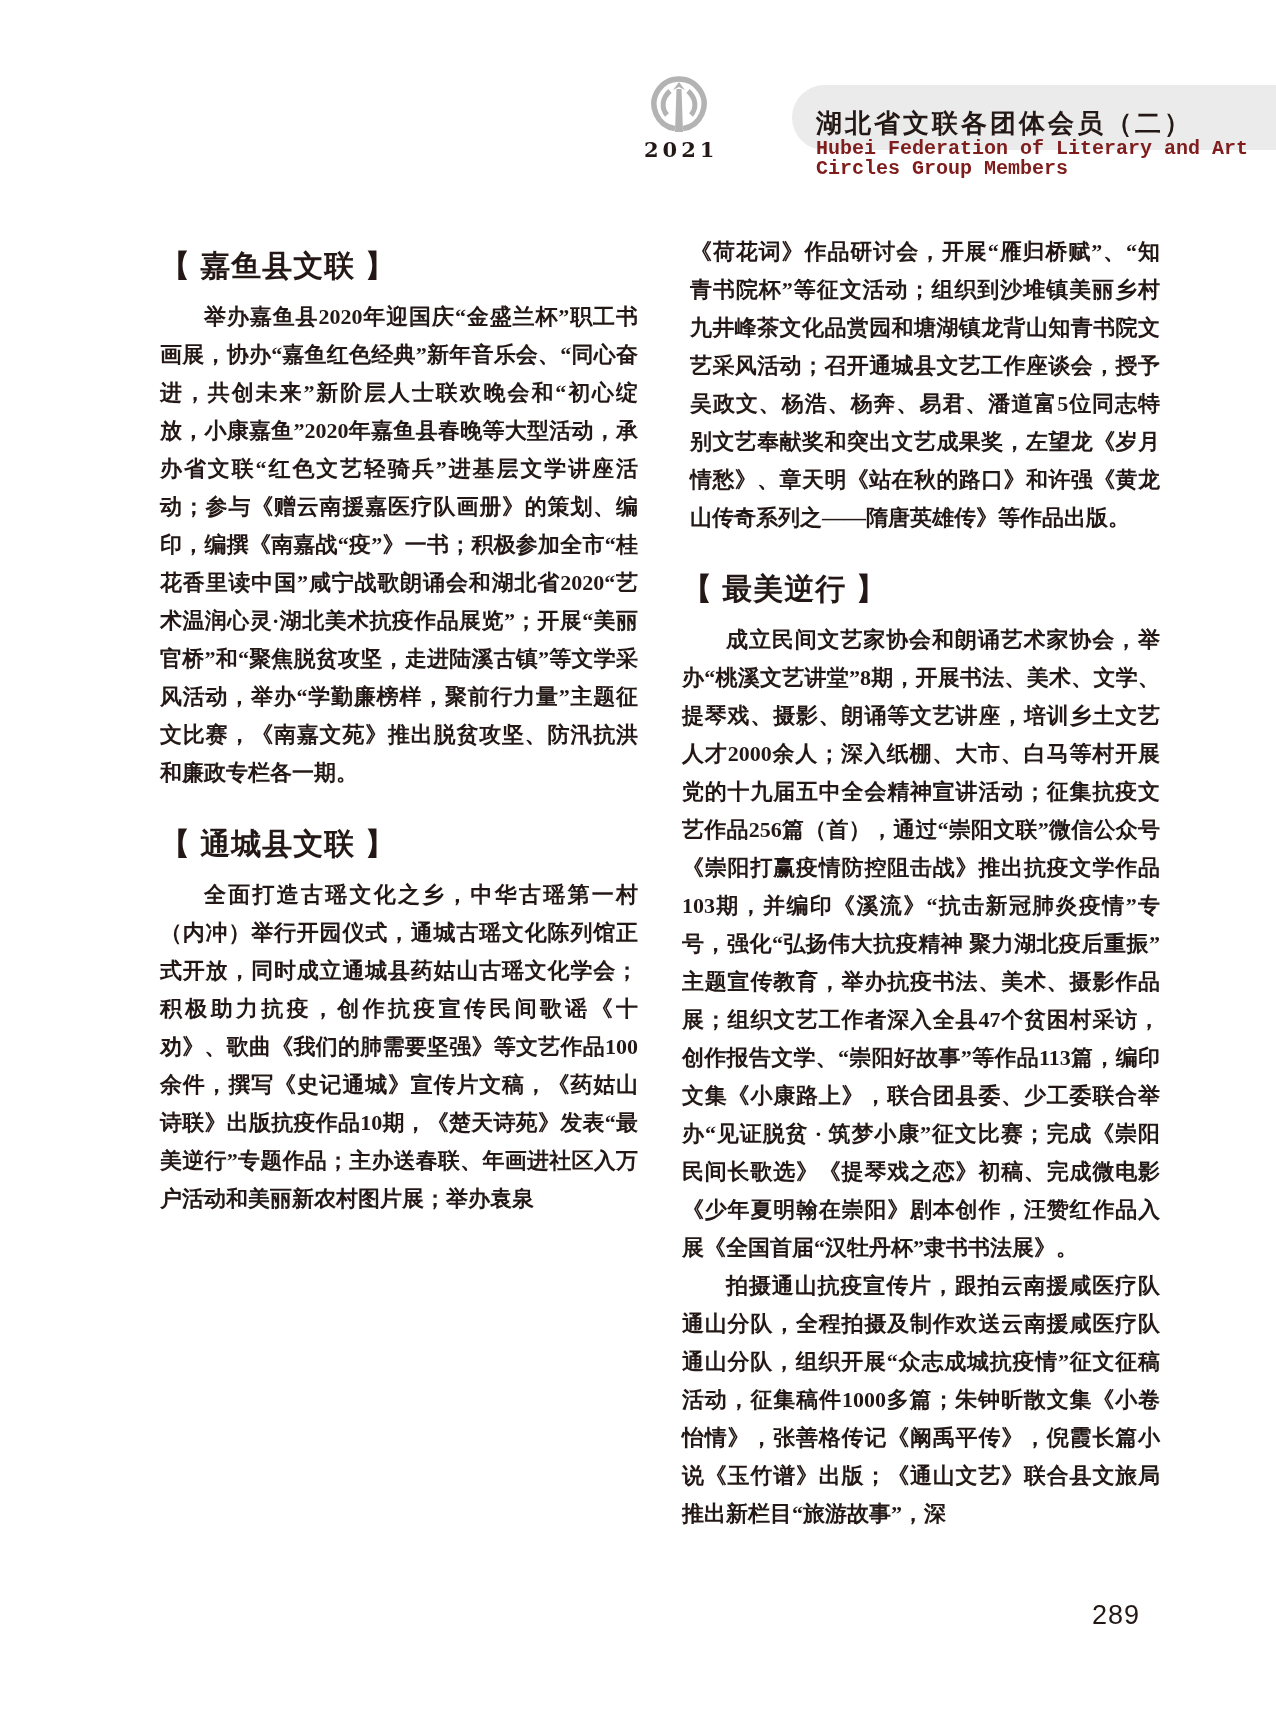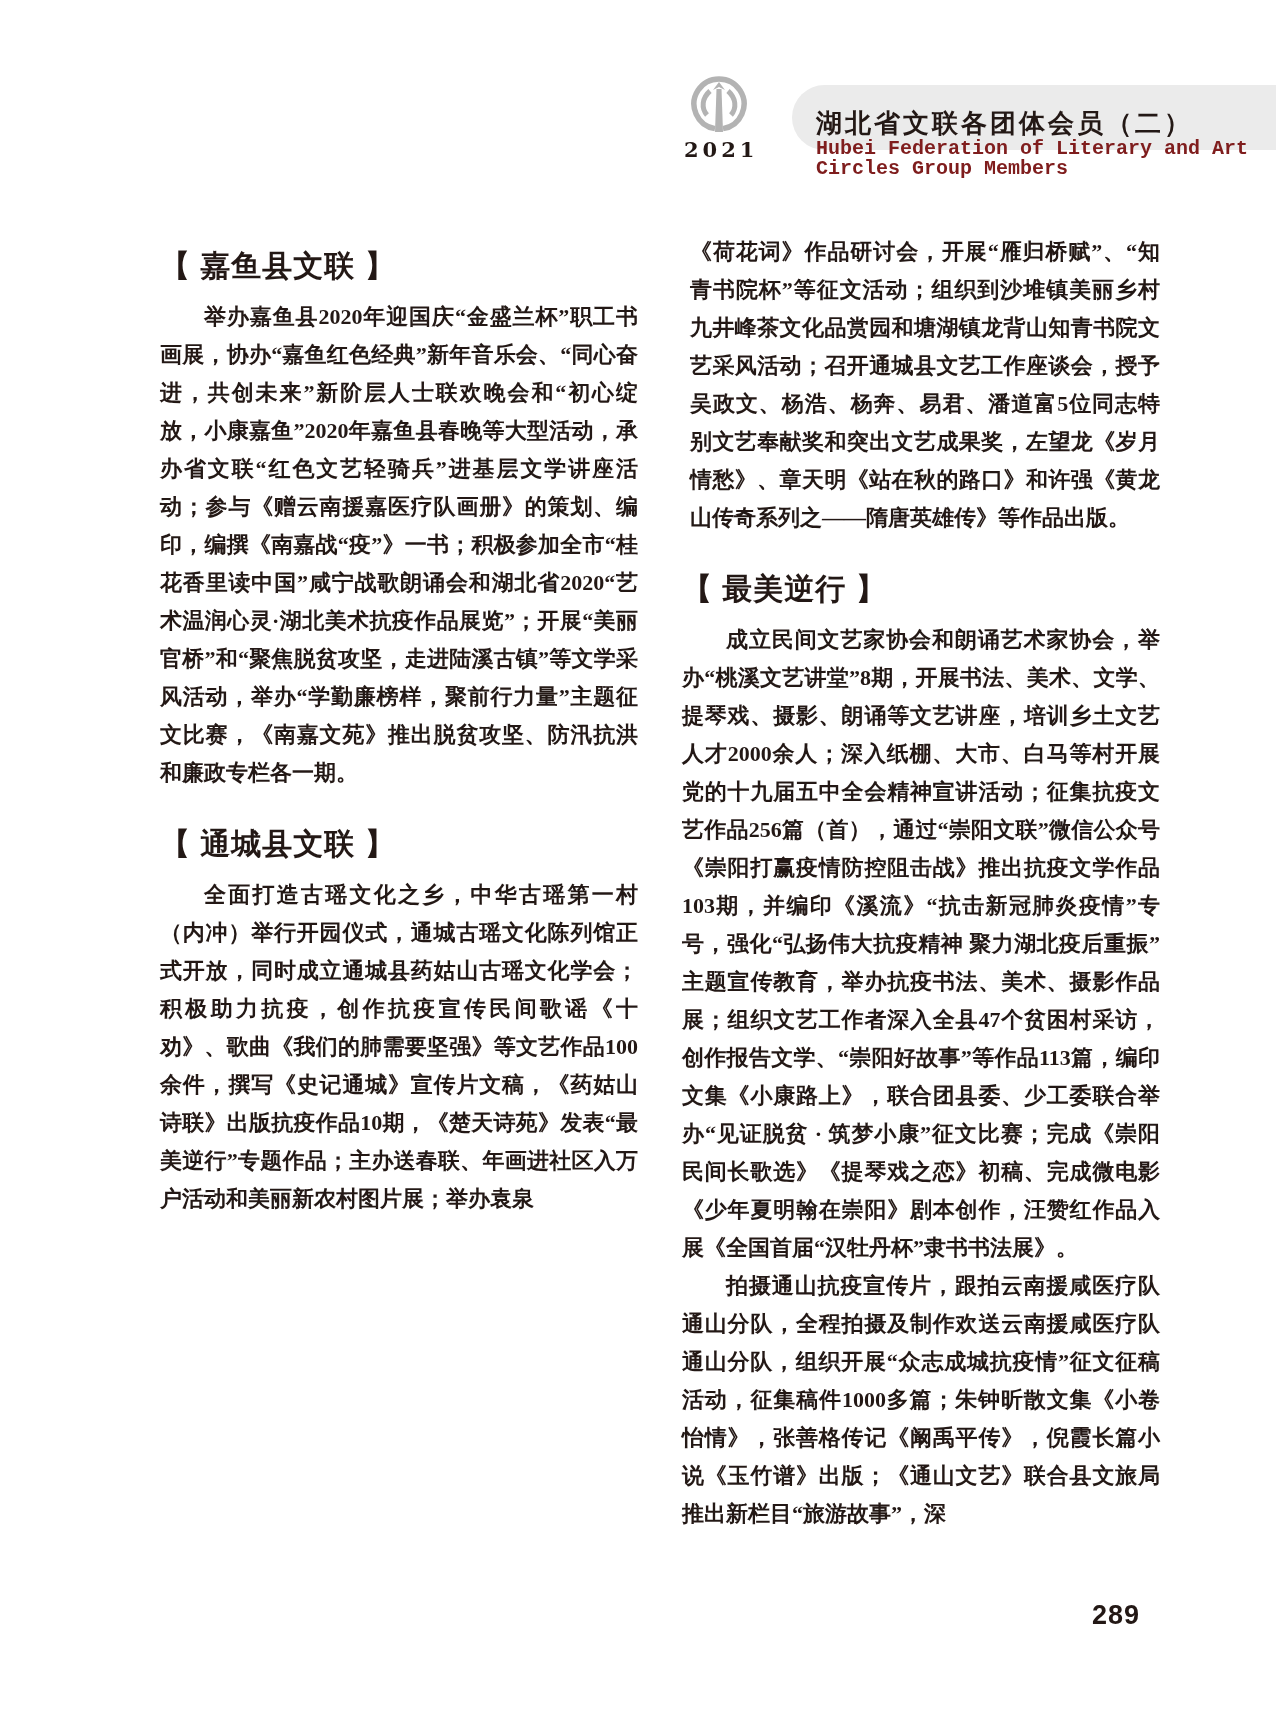--- a/index.html
+++ b/index.html
@@ -7,21 +7,21 @@
     position:relative;
     width:1276px;height:1719px;
     margin:0 auto;
     background:#ffffff;
     color:#231815;
     font-family:"Liberation Serif","DejaVu Serif",serif;
     overflow:hidden;
   }
   
   .logo-block{
-    position:absolute;left:684px;top:74px;width:70px;
+    position:absolute;left:644px;top:74px;width:70px;
     text-align:center;
   }
   .logo-block svg{display:block;margin:0 auto;}
   .year{
     font-family:"DejaVu Serif","Liberation Serif",serif;
     font-weight:bold;font-size:21px;letter-spacing:4px;
     color:#231815;margin-top:1px;
   }
   .title-bar{
     position:absolute;left:792px;top:85px;
@@ -58,21 +58,21 @@
   }
   .section + .section .sec-heading{margin-top:31px;}
   .col-right .section:first-child{margin-top:0;margin-left:8px;}
   .col-right .section + .section .sec-heading{margin-top:31px;}
   .para{margin:0;text-indent:2em;}
   .para.no-indent{text-indent:0;}
   
   .page-number{
     position:absolute;left:1092px;top:1600px;
     font-family:"Liberation Sans","DejaVu Sans",sans-serif;
-    font-weight:700;font-size:27px;letter-spacing:1px;
+    font-weight:400;font-size:27px;letter-spacing:1px;
     color:#231815;
     text-align:right;
   }
 </style>
 </head>
 <body>
 
 <div class="page">
 
   <div class="logo-block">

